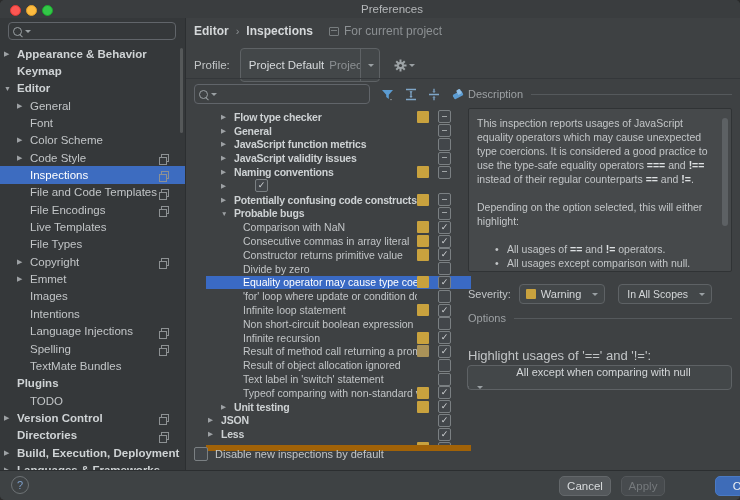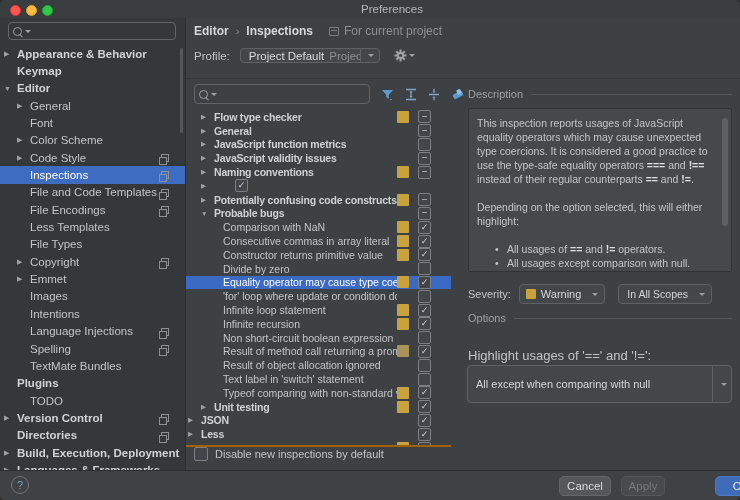--- a/index.html
+++ b/index.html
@@ -51,40 +51,40 @@
   #main{position:absolute;left:186px;top:18px;right:0;height:452px;background:#3e4143;}
   #breadcrumb{position:absolute;left:8px;top:6px;display:flex;align-items:center;font-size:12px;}
   .crumb{font-weight:bold;color:#d5d8da;}
   .crumb-sep{color:#8c9093;margin:0 7px;font-size:11px;}
   .scope-note{display:flex;align-items:center;margin-left:16px;color:#8c9093;font-size:12px;}
   .scope-icon{width:8px;height:7px;border:1px solid #787d7f;border-radius:1px;margin-right:5px;position:relative;}
   .scope-icon::after{content:"";position:absolute;left:1px;top:2px;right:1px;height:1px;background:#787d7f;}
 
   #profile-row{position:absolute;left:8px;top:30px;display:flex;align-items:center;font-size:11.5px;color:#c2c5c7;}
   .combo{display:flex;align-items:center;border:1px solid #5e6265;border-radius:4px;background:#434749;
-         height:15px;box-sizing:border-box;cursor:default;}
+         height:34px;box-sizing:border-box;cursor:default;}
   #profile-combo{width:140px;margin-left:10px;}
   #profile-combo .cval{color:#d8dbdd;margin-left:8px;white-space:nowrap;}
   #profile-combo .csub{color:#8c9093;margin-left:5px;white-space:nowrap;flex:1;overflow:hidden;}
   .combo-btn{width:18px;align-self:stretch;border-left:1px solid #5e6265;display:flex;align-items:center;
              justify-content:center;flex:none;}
   .gear-wrap{display:flex;align-items:center;margin-left:14px;}
   #top-sep{position:absolute;left:0;right:0;top:60px;border-top:1px solid #34373a;}
 
   
   #insp-toolbar{position:absolute;left:8px;top:66px;height:20px;display:flex;align-items:center;}
   #insp-search{width:176px;height:20px;border:1px solid #61656a;border-radius:4px;display:flex;
                align-items:center;padding:0 4px;box-sizing:border-box;}
   #insp-search input{flex:1;background:transparent;border:none;outline:none;color:#d0d3d5;font-size:11px;
                      margin-left:4px;min-width:0;}
   .tbi{margin-left:11px;display:flex;align-items:center;cursor:default;}
 
   
-  #tree{position:absolute;left:0;top:92px;width:265px;height:335px;overflow:hidden;
-        border-bottom:2px solid #a16207;}
+  #tree{position:absolute;left:20px;top:92px;width:265px;height:335px;overflow:hidden;
+        border-bottom:6px solid #a16207;}
   .trow{display:flex;align-items:center;height:13.8px;font-size:10.5px;color:#c2c5c7;padding-right:20px;
         white-space:nowrap;cursor:default;}
   .trow.lvl0{padding-left:2px}.trow.lvl1{padding-left:15px}.trow.lvl2{padding-left:37px}
   .trow .arrow{width:13px;flex:none;font-size:6.5px;color:#9da1a4;}
   .trow.arrow-right .arrow::before{content:"▶";}
   .trow.arrow-down .arrow::before{content:"▼";}
   .trow .tlabel{flex:1;overflow:hidden;}
   .trow.bold .tlabel{font-weight:bold;letter-spacing:-0.2px;color:#ced2d4;}
   .trow.selected{background:#3a6ac4;}
   .trow.selected .tlabel{color:#ffffff;}
@@ -116,21 +116,21 @@
 
   #severity-row{position:absolute;left:282px;top:266px;display:flex;align-items:center;font-size:11px;color:#c2c5c7;}
   #sev-combo{height:20px;margin-left:8px;padding-left:6px;}
   #sev-combo .swatch{width:10px;height:10px;background:#c9a23e;border-radius:1px;margin-right:5px;}
   #sev-combo .cval{color:#d4d7d9;margin-right:8px;}
   #scope-combo{height:20px;margin-left:13px;padding-left:8px;}
   #scope-combo .cval{color:#d4d7d9;margin-right:8px;font-size:10.5px;}
 
   #options-head{left:282px;top:294px;width:264px;}
   #highlight-label{position:absolute;left:282px;top:330px;font-size:13px;color:#c2c5c7;}
-  #highlight-combo{position:absolute;left:281px;top:347px;width:265px;height:38px;}
+  #highlight-combo{position:absolute;left:281px;top:347px;width:265px;height:25px;flex-direction:column;}
   #highlight-combo .cval{flex:1;color:#d4d7d9;margin-left:8px;font-size:11px;white-space:nowrap;overflow:hidden;}
 
   
   #footer{position:absolute;left:0;top:470px;width:740px;height:30px;background:#3e4244;
           border-top:1px solid #2b2e30;}
   #help-btn{position:absolute;left:11px;top:5px;width:18px;height:18px;border-radius:50%;
             border:1px solid #6e7376;color:#7d9ec9;font-size:11px;display:flex;align-items:center;
             justify-content:center;box-sizing:border-box;cursor:default;}
   .btn{position:absolute;top:5px;height:20px;border-radius:5px;font-size:11.5px;display:flex;
        align-items:center;justify-content:center;box-sizing:border-box;cursor:default;}
@@ -204,21 +204,21 @@
           <span class="slabel">File and Code Templates</span>
           <span class="sicon"></span>
         </div>
         <div class="srow lvl1 shared">
           <span class="arrow"></span>
           <span class="slabel">File Encodings</span>
           <span class="sicon"></span>
         </div>
         <div class="srow lvl1">
           <span class="arrow"></span>
-          <span class="slabel">Less Templates</span>
+          <span class="slabel">Live Templates</span>
 
         </div>
         <div class="srow lvl1">
           <span class="arrow"></span>
           <span class="slabel">File Types</span>
 
         </div>
         <div class="srow lvl1 arrow-right shared">
           <span class="arrow"></span>
           <span class="slabel">Copyright</span>
@@ -446,29 +446,29 @@
           <span class="tlabel">'for' loop where update or condition doe</span>
           <span class="sev"></span>
           <span class="cb"></span>
         </div>
         <div class="trow lvl2 sev-warning cb-checked">
 
           <span class="tlabel">Infinite loop statement</span>
           <span class="sev"></span>
           <span class="cb"></span>
         </div>
+        <div class="trow lvl2 cb-empty">
+
+          <span class="tlabel">Non short-circuit boolean expression</span>
+          <span class="sev"></span>
+          <span class="cb"></span>
+        </div>
         <div class="trow lvl2 sev-warning cb-checked">
 
           <span class="tlabel">Infinite recursion</span>
-          <span class="sev"></span>
-          <span class="cb"></span>
-        </div>
-        <div class="trow lvl2 cb-empty">
-
-          <span class="tlabel">Non short-circuit boolean expression</span>
           <span class="sev"></span>
           <span class="cb"></span>
         </div>
         <div class="trow lvl2 sev-tan cb-checked">
 
           <span class="tlabel">Result of method call returning a promis</span>
           <span class="sev"></span>
           <span class="cb"></span>
         </div>
         <div class="trow lvl2 cb-empty">

